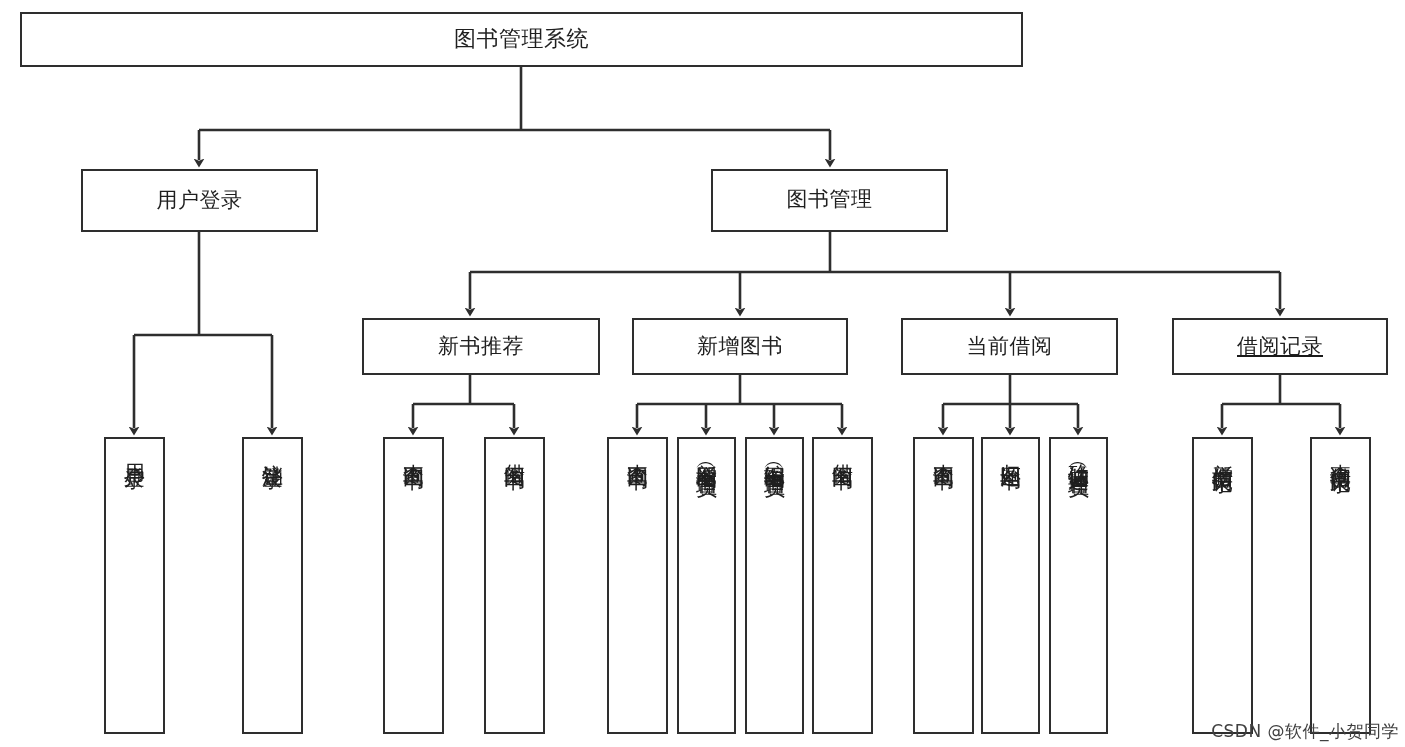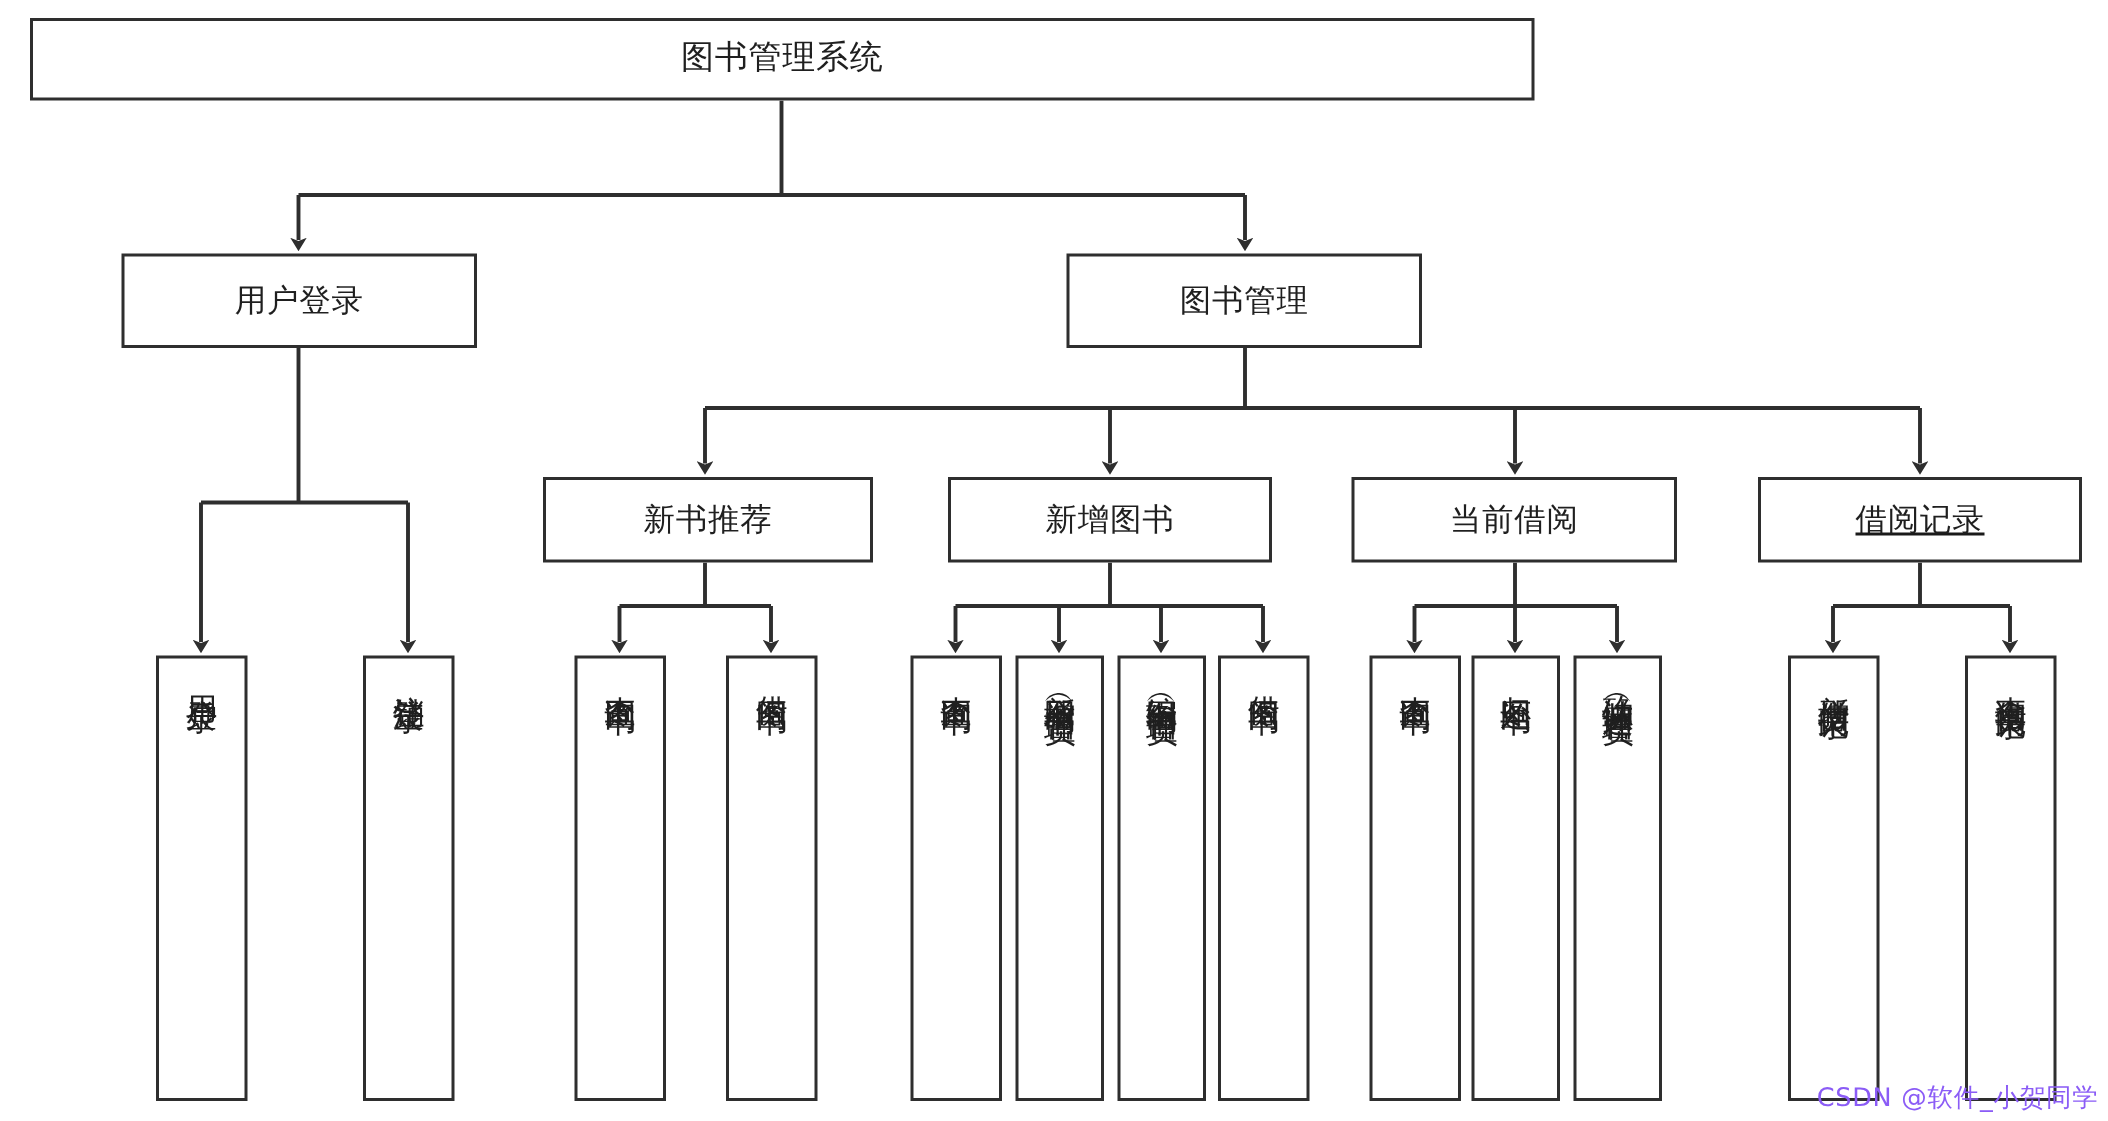--- a/index.html
+++ b/index.html
@@ -58,21 +58,21 @@
     line-height: 1.05;
     letter-spacing: 2px;
     white-space: nowrap;
     -webkit-text-orientation: upright;
   }
   .watermark {
     position: absolute;
     right: 6px;
     bottom: 4px;
     font-size: 17px;
-    color: #8b5cf6;
+    color: #404040;
     letter-spacing: 0.5px;
     z-index: 5;
     white-space: nowrap;
   }
 </style>
 </head>
 <body>
 
 <div id="canvas">
 
@@ -127,25 +127,25 @@
   </svg>
 
   <div class="node root" style="left:20px; top:12px; width:1003px; height:55px;">
     <span class="label">图书管理系统</span>
   </div>
 
   <div class="node" style="left:81px; top:169px; width:237px; height:63px;">
     <span class="label">用户登录</span>
   </div>
 
-  <div class="node" style="left:711px; top:169px; width:237px; height:63px;">
+  <div class="node" style="left:711px; top:169px; width:237px; height:63px;font-family:Liberation Mono, monospace;">
     <span class="label">图书管理</span>
   </div>
 
-  <div class="node" style="left:362px; top:318px; width:220px; height:57px;">
+  <div class="node" style="left:362px; top:318px; width:238px; height:57px;">
     <span class="label">新书推荐</span>
   </div>
 
   <div class="node" style="left:632px; top:318px; width:216px; height:57px;">
     <span class="label">新增图书</span>
   </div>
 
   <div class="node" style="left:901px; top:318px; width:217px; height:57px;">
     <span class="label">当前借阅</span>
   </div>

